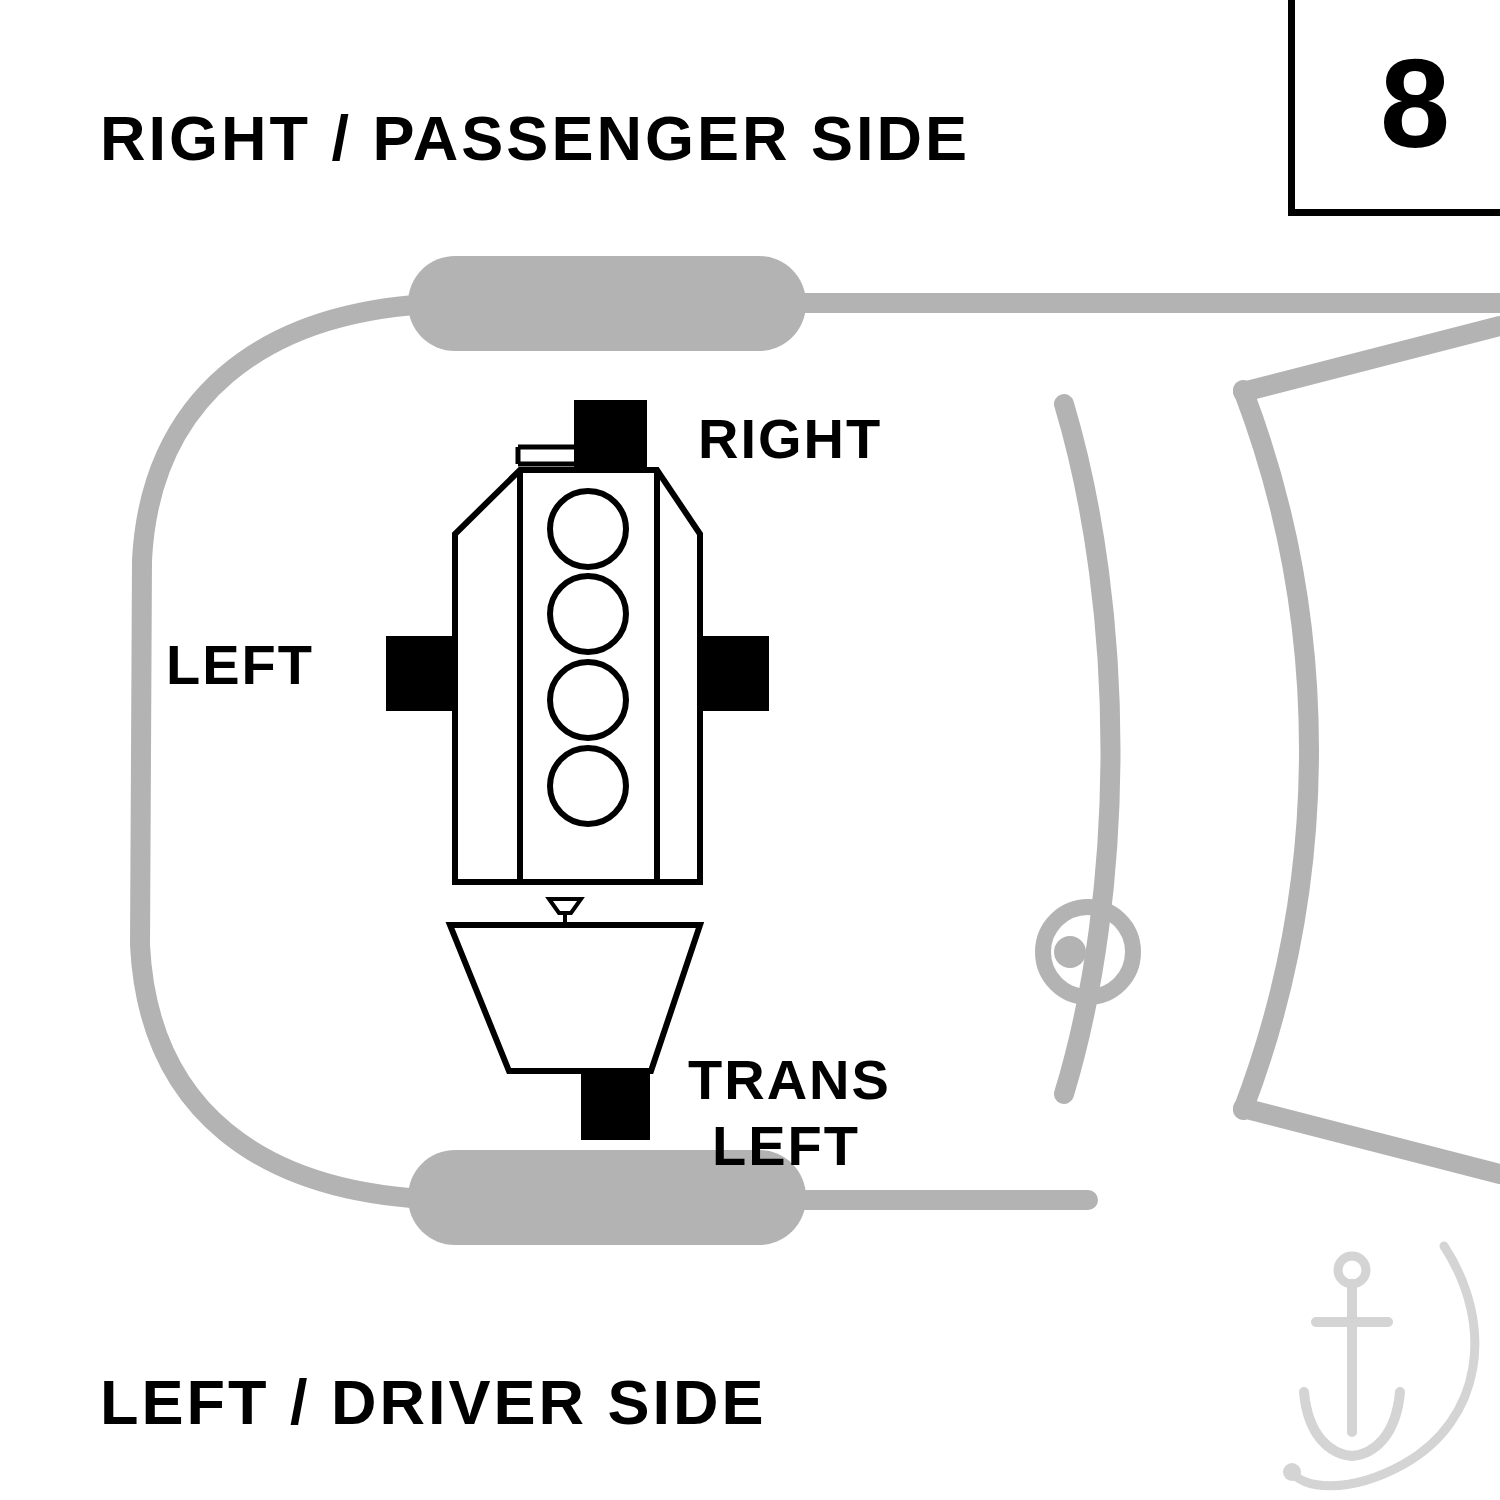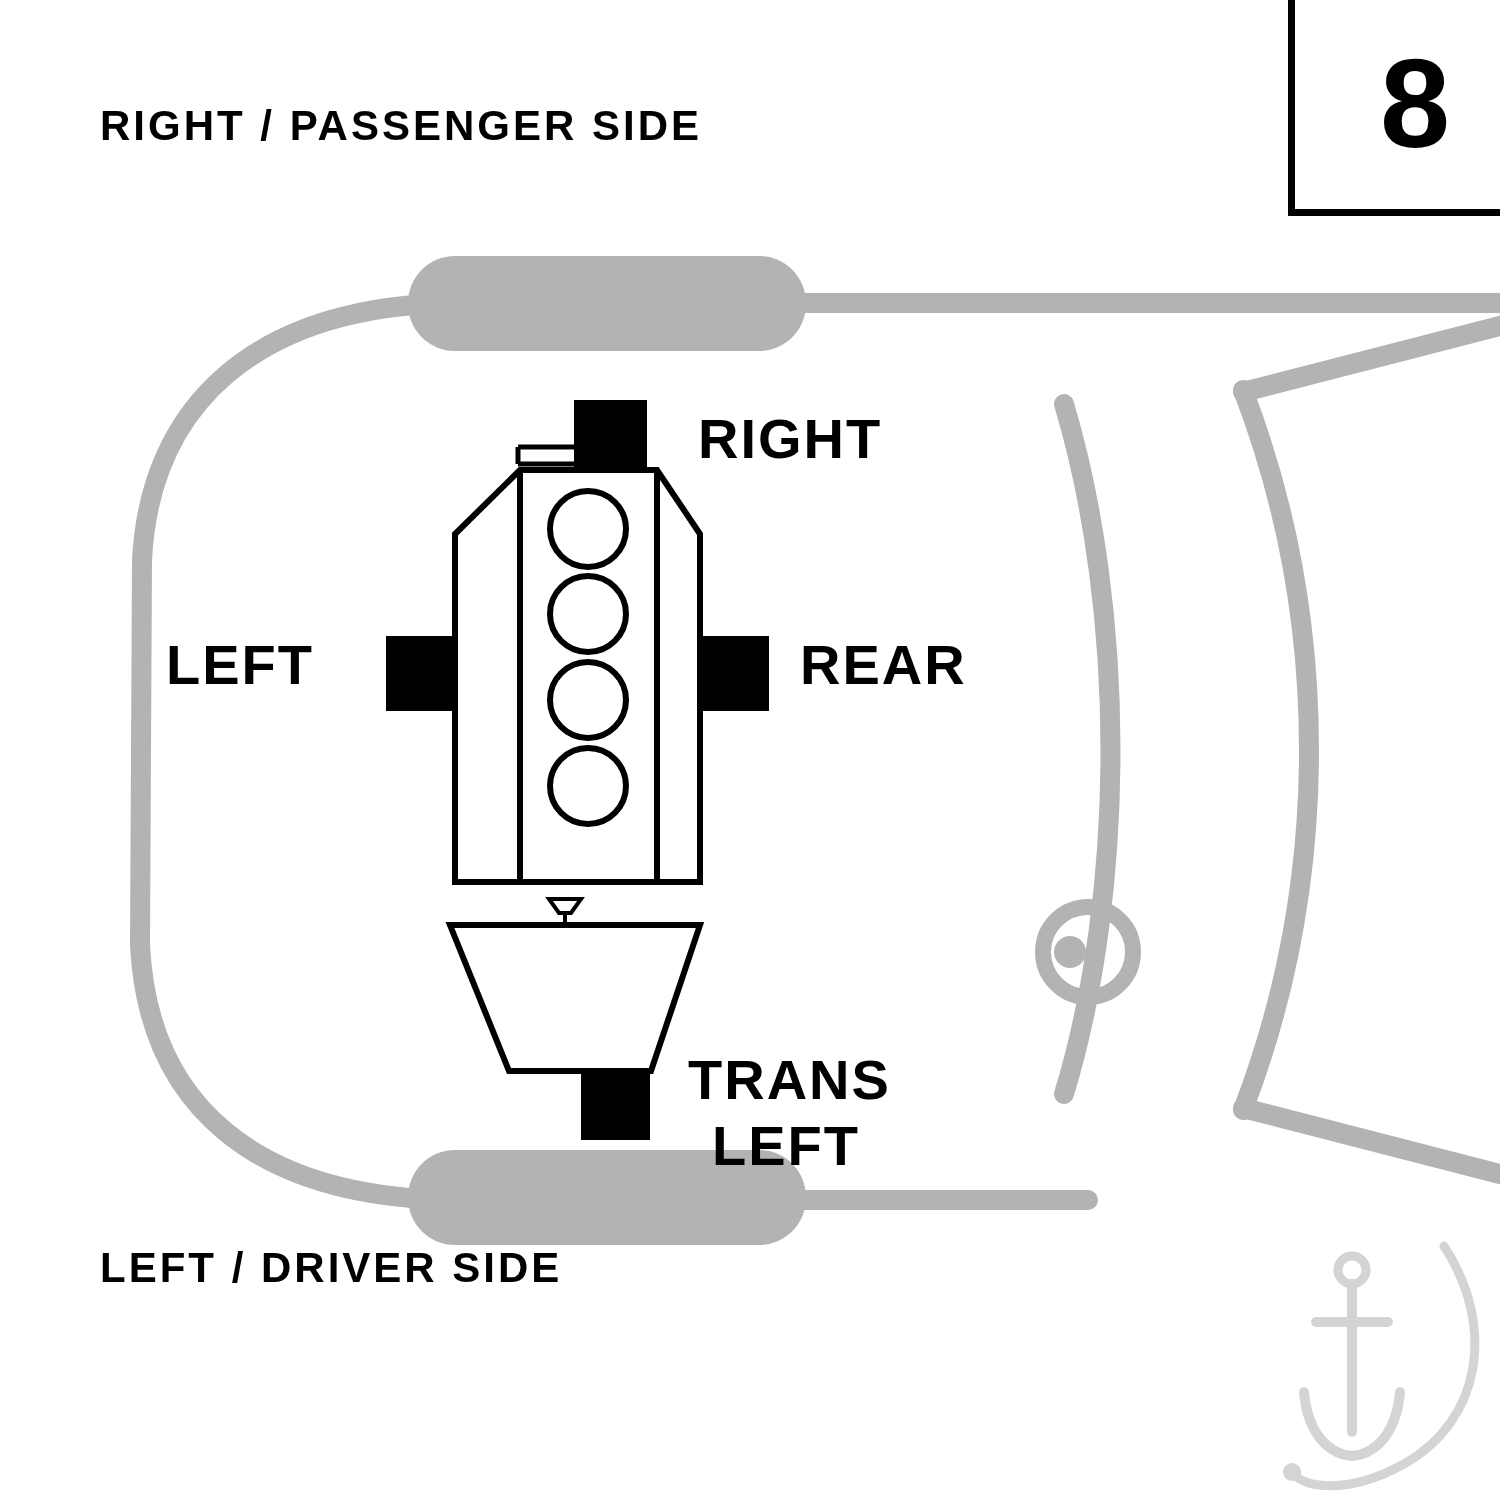--- a/index.html
+++ b/index.html
@@ -16,27 +16,27 @@
     font-family: "Liberation Sans", sans-serif;
   }
   svg.layer {
     position: absolute;
     left: 0;
     top: 0;
   }
   .title {
     position: absolute;
     font-weight: bold;
-    font-size: 42px;
+    font-size: 63px;
     letter-spacing: 3px;
     color: var(--ink, #000);
     white-space: nowrap;
   }
   #title-top { left: 100px; top: 102px; }
-  #title-bottom { left: 100px; top: 1244px; }
+  #title-bottom { left: 100px; top: 1366px; }
   .mount-label {
     position: absolute;
     font-weight: bold;
     font-size: 56px;
     letter-spacing: 2px;
     color: var(--ink, #000);
     white-space: nowrap;
   }
   #label-right { left: 698px; top: 406px; }
   #label-front { left: 166px; top: 632px; }
@@ -134,20 +134,19 @@
   <div class="title" id="title-bottom">LEFT / DRIVER SIDE</div>
 
   <div id="figure-box">
     <span id="figure-number">8</span>
   </div>
 
   <div class="mount-label" id="label-right">RIGHT</div>
 
   <div class="mount-label" id="label-front">LEFT</div>
 
-  <div class="mount-label" id="label-rear">REAR</div>
 
   <div class="mount-label" id="label-trans">
     <div>TRANS</div>
     <div>LEFT</div>
   </div>
 
 </div>
 
 </body></html>

